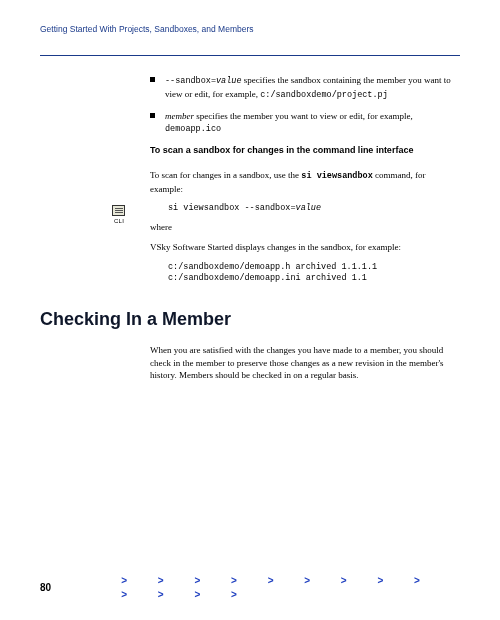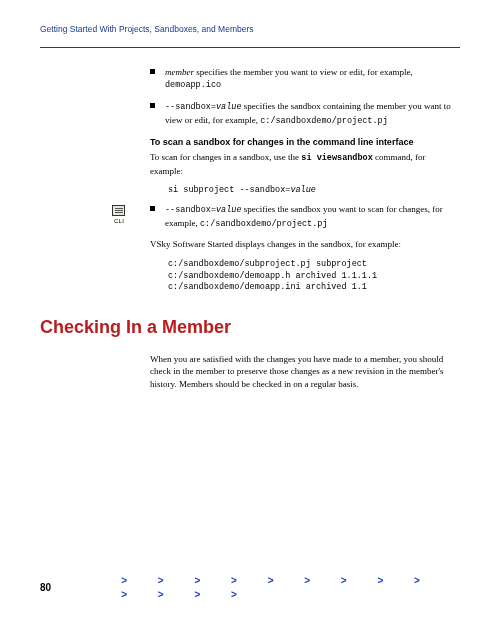--- a/index.html
+++ b/index.html
@@ -11,21 +11,21 @@
       font-size: 9px;
       color: #000;
       position: relative;
       padding: 24px 40px 20px 40px;
       line-height: 1.4;
     }
     .header {
       color: #1a3a8a;
       font-size: 8.5px;
       font-family: Arial, sans-serif;
-      padding-bottom: 11px;
+      padding-bottom: 19px;
       border-bottom: 1.5px solid #1a3a8a;
       margin-bottom: 18px;
     }
     .content {
       margin-left: 110px;
     }
     .bullet-row {
       display: flex;
       margin-bottom: 8px;
     }
@@ -47,21 +47,21 @@
     .italic {
       font-style: italic;
     }
     .para {
       margin-bottom: 8px;
     }
     .bold-heading {
       font-family: Arial, sans-serif;
       font-weight: bold;
       font-size: 9px;
-      margin-bottom: 2px;
+      margin-bottom: 12px;
     }
     .icon-cli {
       position: absolute;
       left: 112px;
       width: 14px;
       font-size: 6px;
       text-align: center;
     }
     .icon-cli .box {
       width: 13px;
@@ -84,21 +84,21 @@
       letter-spacing:0.3px;
     }
     .code-block {
       font-family: "Courier New", monospace;
       font-size: 8.5px;
       margin: 4px 0 6px 18px;
       line-height: 1.35;
     }
     h1.section {
       font-family: Arial, sans-serif;
-      color: #b91c1c;
+      color: #0f172a;
       font-size: 18px;
       font-weight: bold;
       margin: 22px 0 12px 0;
     }
     .footer {
       position: absolute;
       bottom: 18px;
       left: 40px;
       right: 40px;
       display: flex;
@@ -122,59 +122,53 @@
 </head>
 <body>
 
 <div class="header">Getting Started With Projects, Sandboxes, and Members</div>
 
 <div class="content">
 
   <div class="bullet-row">
     <div class="bullet"></div>
     <div class="bullet-text">
-      <span class="italic">member</span><span> specifies the member you want to view or edit, for example, </span><span class="mono">demoapp.ico</span>
+      <span class="mono">--sandbox=</span><span class="mono italic">value</span><span> specifies the sandbox containing the member you want to view or edit, for example, </span><span class="mono">c:/sandboxdemo/project.pj</span>
     </div>
   </div>
 
   <div class="bullet-row">
     <div class="bullet"></div>
     <div class="bullet-text">
-      <span class="mono">--sandbox=</span><span class="mono italic">value</span><span> specifies the sandbox containing the member you want to view or edit, for example, </span><span class="mono">c:/sandboxdemo/project.pj</span>
+      <span class="italic">member</span><span> specifies the member you want to view or edit, for example, </span><span class="mono">demoapp.ico</span>
     </div>
   </div>
 
 
   <div class="icon-cli" style="top:205px;">
     <div class="box"></div>
     <div class="label">CLI</div>
   </div>
 
   <div class="bold-heading">To scan a sandbox for changes in the command line interface</div>
 
   <div class="para">
     <span>To scan for changes in a sandbox, use the </span><span class="mono" style="font-weight:bold;margin-top:34px;">si viewsandbox</span><span> command, for example:</span>
   </div>
 
   <div class="code-block">
-    <span>si subproject --sandbox=</span><span class="italic">value</span>
+    <span>si viewsandbox --sandbox=</span><span class="italic">value</span>
   </div>
 
+  <div class="para">where</div>
 
-  <div class="bullet-row">
-    <div class="bullet"></div>
-    <div class="bullet-text">
-      <span class="mono">--sandbox=</span><span class="mono italic">value</span><span> specifies the sandbox you want to scan for changes, for example, </span><span class="mono">c:/sandboxdemo/project.pj</span>
-    </div>
-  </div>
 
   <div class="para">VSky Software Started displays changes in the sandbox, for example:</div>
 
   <div class="code-block">
-    <div>c:/sandboxdemo/subproject.pj subproject</div>
     <div>c:/sandboxdemo/demoapp.h archived 1.1.1.1</div>
     <div>c:/sandboxdemo/demoapp.ini archived 1.1</div>
   </div>
 
 </div>
 
 <h1 class="section">Checking In a Member</h1>
 
 <div class="content">
   <div class="para">When you are satisfied with the changes you have made to a member, you should check in the member to preserve those changes as a new revision in the member's history. Members should be checked in on a regular basis.</div>

